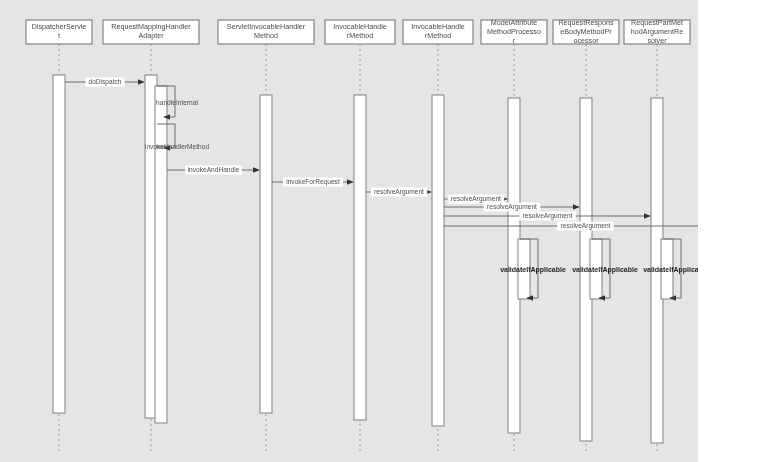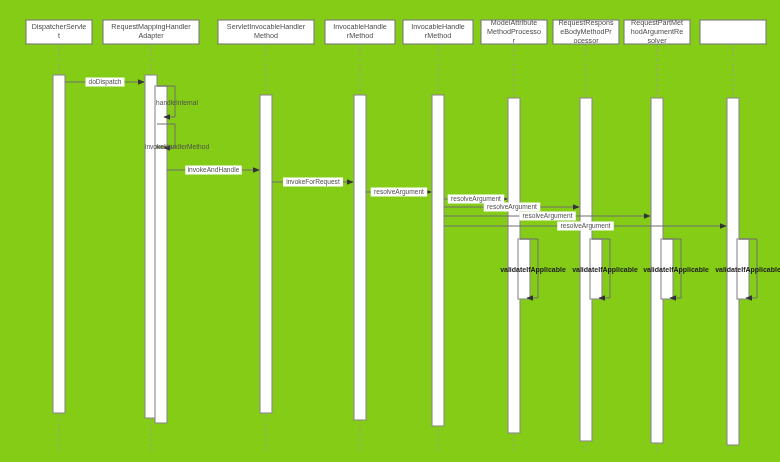--- a/index.html
+++ b/index.html
@@ -6,23 +6,23 @@
     margin: 0;
     padding: 0;
     background: #ffffff;
   }
   body {
     font-family: "Liberation Sans", sans-serif;
     -webkit-font-smoothing: antialiased;
   }
   #diagram {
     position: relative;
-    width: 780px;
+    width: 698px;
     height: 462px;
-    background: #84cc16;
+    background: #e5e5e5;
     overflow: hidden;
   }
   svg#seq {
     position: absolute;
     left: 0;
     top: 0;
     width: 780px;
     height: 462px;
   }
   .lifeline-box {

